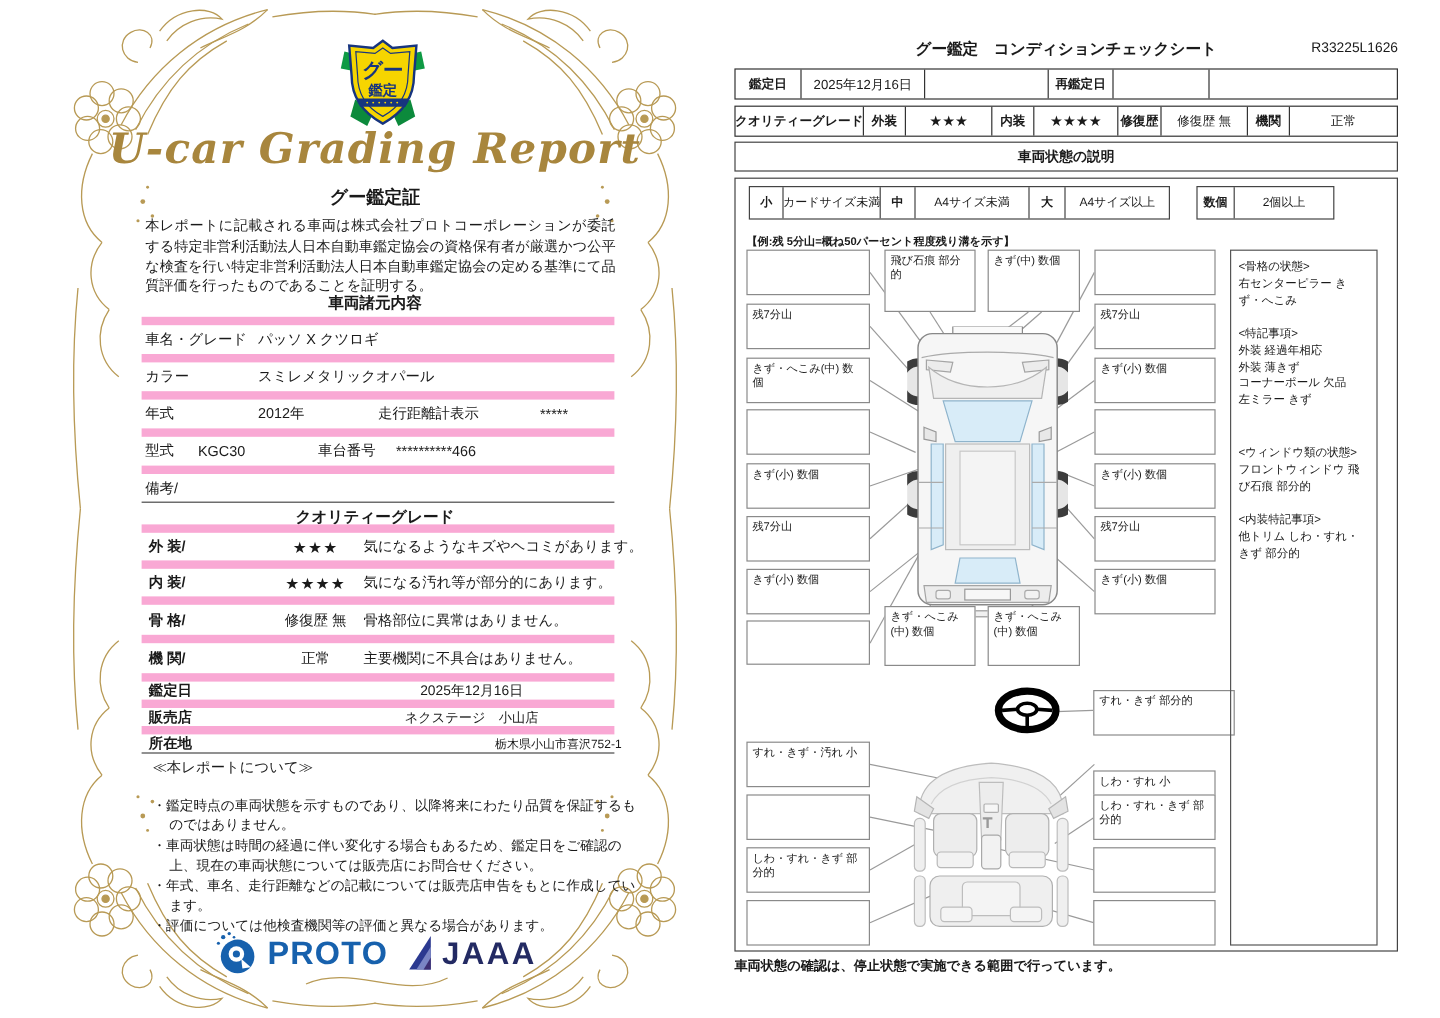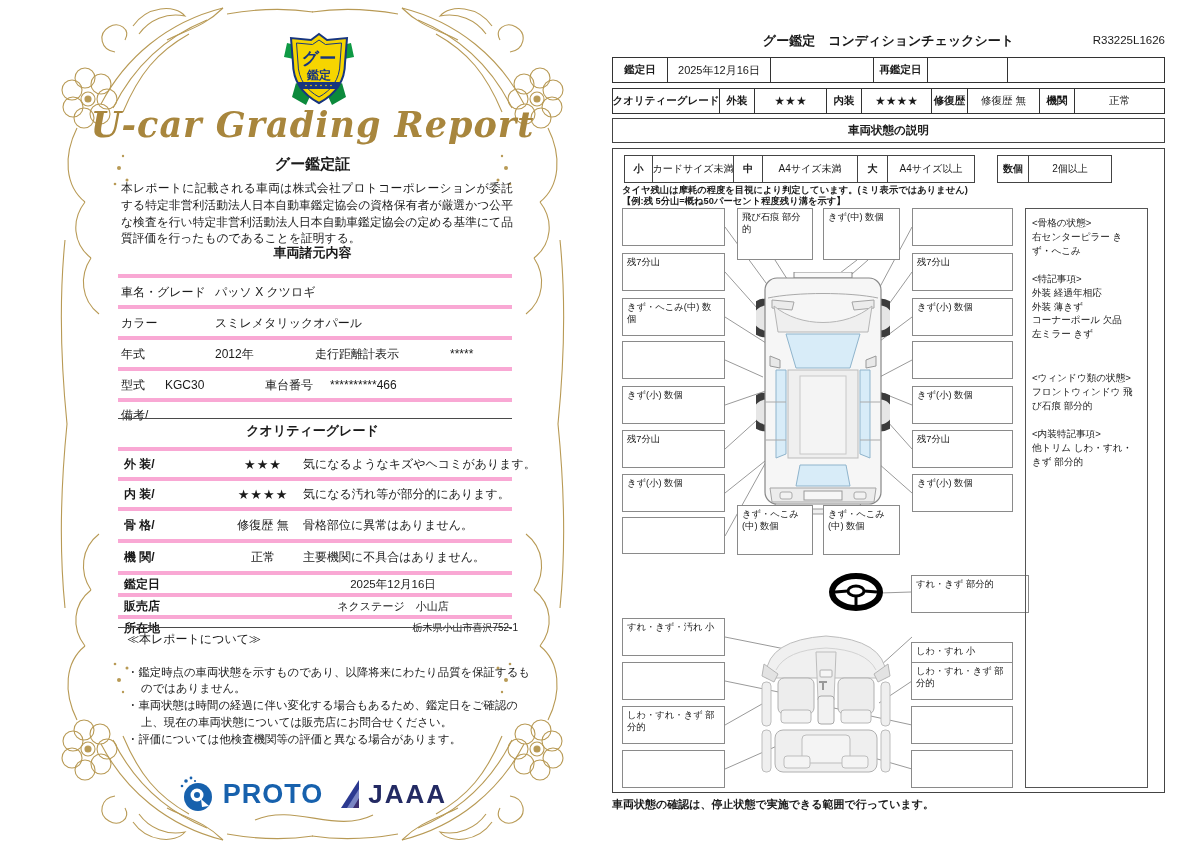--- a/index.html
+++ b/index.html
@@ -10,21 +10,21 @@
   #rightPage{left:600px;width:575px;}
   .abs{position:absolute;box-sizing:border-box;}
 
   
   .lp-title{left:0;top:104px;width:515px;text-align:center;
     font-family:"DejaVu Serif",serif;font-style:italic;font-weight:bold;
     font-size:35px;color:#a8863d;letter-spacing:1px;}
   .lp-sub{left:0;top:155px;width:515px;text-align:center;font-size:15px;font-weight:bold;}
   .lp-intro{left:66px;top:180px;width:392px;font-size:11.8px;line-height:1.42;text-align:justify;}
   .lp-sec{left:0;width:515px;text-align:center;font-size:13px;font-weight:bold;}
-  .srow{left:63px;width:394px;border-top:4px solid #f9a8d4;font-size:12px;margin-top:10px;}
+  .srow{left:63px;width:394px;border-top:7px solid #f9a8d4;font-size:12px;}
   .srow span{position:absolute;top:50%;transform:translateY(-50%);white-space:nowrap;}
   .lastline{left:63px;width:394px;border-top:1px solid #4a4a4a;height:0;}
   .gdesc{font-size:12px;}
   .stars{font-size:13px;letter-spacing:1px;}
   .notes{left:72px;top:631px;width:404px;font-size:11.4px;line-height:1.42;}
   .notes .nt{font-size:12px;margin-bottom:16px;}
   .notes .ni{padding-left:14px;text-indent:-14px;margin:1px 0;}
   .logos{left:0;top:775px;width:515px;display:flex;justify-content:center;gap:16px;align-items:center;}
   .proto-word{font-size:27px;font-weight:bold;color:#1761ad;letter-spacing:1px;}
   .jaaa-word{font-size:26px;font-weight:bold;color:#232a63;letter-spacing:2px;}
@@ -179,20 +179,21 @@
   <div class="abs srow" style="top:605px;height:22px">
     <span style="left:6px;font-weight:bold">所在地</span>
     <span style="left:150px;width:250px;text-align:right;font-size:10px">栃木県小山市喜沢752-1</span>
   </div>
   <div class="abs lastline" style="top:627px"></div>
 
   <div class="abs notes">
     <div class="nt">≪本レポートについて≫</div>
     <div class="ni">・<span>鑑定時点の車両状態を示すものであり、以降将来にわたり品質を保証するものではありません。</span></div>
     <div class="ni">・<span>車両状態は時間の経過に伴い変化する場合もあるため、鑑定日をご確認の上、現在の車両状態については販売店にお問合せください。</span></div>
+    <div class="ni">・<span>年式、車名、走行距離などの記載については販売店申告をもとに作成しています。</span></div>
     <div class="ni">・<span>評価については他検査機関等の評価と異なる場合があります。</span></div>
   </div>
 
   <div class="abs logos">
     <div style="display:flex;align-items:center;gap:5px">
       <svg width="40" height="38" viewBox="0 0 40 38">
         <circle cx="8" cy="6" r="1.8" fill="#1761ad"></circle>
           <circle cx="13" cy="3" r="1.4" fill="#1761ad"></circle>
         <circle cx="4" cy="11" r="1.3" fill="#1761ad"></circle>
           <circle cx="17" cy="6" r="1.1" fill="#1761ad"></circle>
@@ -249,21 +250,20 @@
     <div class="c lab" style="width:29px">中</div>
     <div class="c" style="width:95px">A4サイズ未満</div>
     <div class="c lab" style="width:30px">大</div>
     <div class="c" style="width:86px">A4サイズ以上</div>
   </div>
   <div class="legend" style="left:397px;top:155px">
     <div class="c lab" style="width:31px">数個</div>
     <div class="c" style="width:82px">2個以上</div>
   </div>
 
-  <div class="abs tnote" style="top:184px">タイヤ残山は摩耗の程度を目視により判定しています。(ミリ表示ではありません)</div>
   <div class="abs tnote" style="top:195px">【例:残 5分山=概ね50パーセント程度残り溝を示す】</div>
 
   <svg class="abs" style="left:12px;top:148px" width="553" height="645" viewBox="0 0 553 645">
     <g stroke="#9a9a9a" stroke-width="1">
       <line x1="113" y1="79" x2="176" y2="165"></line>
         <line x1="113" y1="124" x2="154" y2="170"></line>
       <line x1="113" y1="169" x2="165" y2="202"></line>
         <line x1="113" y1="212" x2="151" y2="229"></line>
       <line x1="113" y1="257" x2="171" y2="237"></line>
         <line x1="113" y1="301" x2="154" y2="264"></line>

